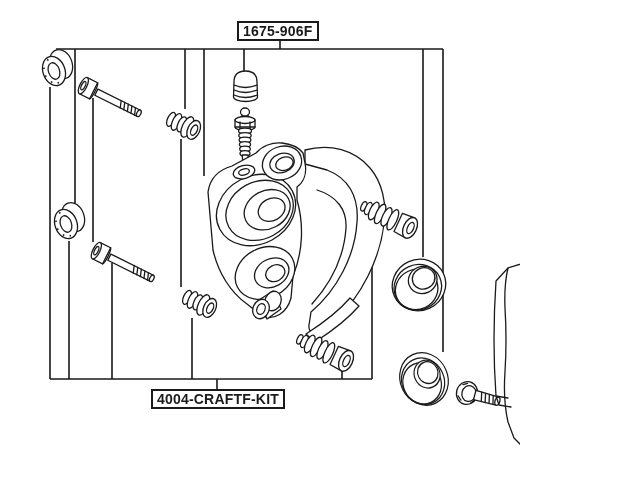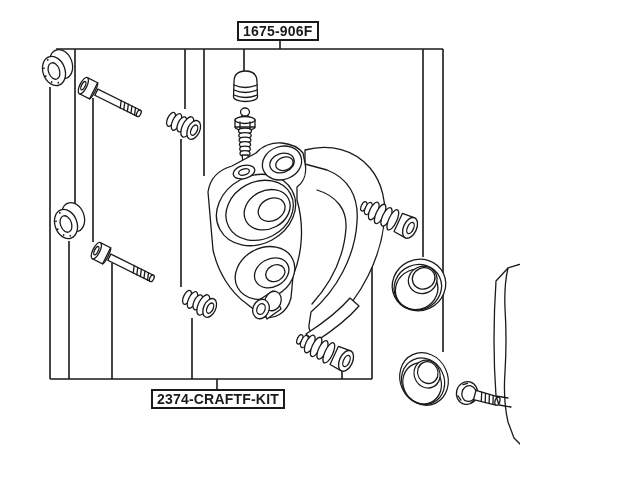--- a/index.html
+++ b/index.html
@@ -271,14 +271,14 @@
       <g transform="rotate(140 566 456)">
         <path class="f" d="M558,450 H574 V462 H558 Z"></path>
         <ellipse class="f" cx="574" cy="456" rx="3.2" ry="6.2"></ellipse>
       </g>
     </g>
   </svg>
 
   <div class="part-label" id="label-kit-top">1675-906F</div>
 
 
-  <div class="part-label" id="label-kit-bottom">2374-CRAFTF-KIT</div>
+  <div class="part-label" id="label-kit-bottom">4004-CRAFTF-KIT</div>
 </div>
 
 </body></html>

